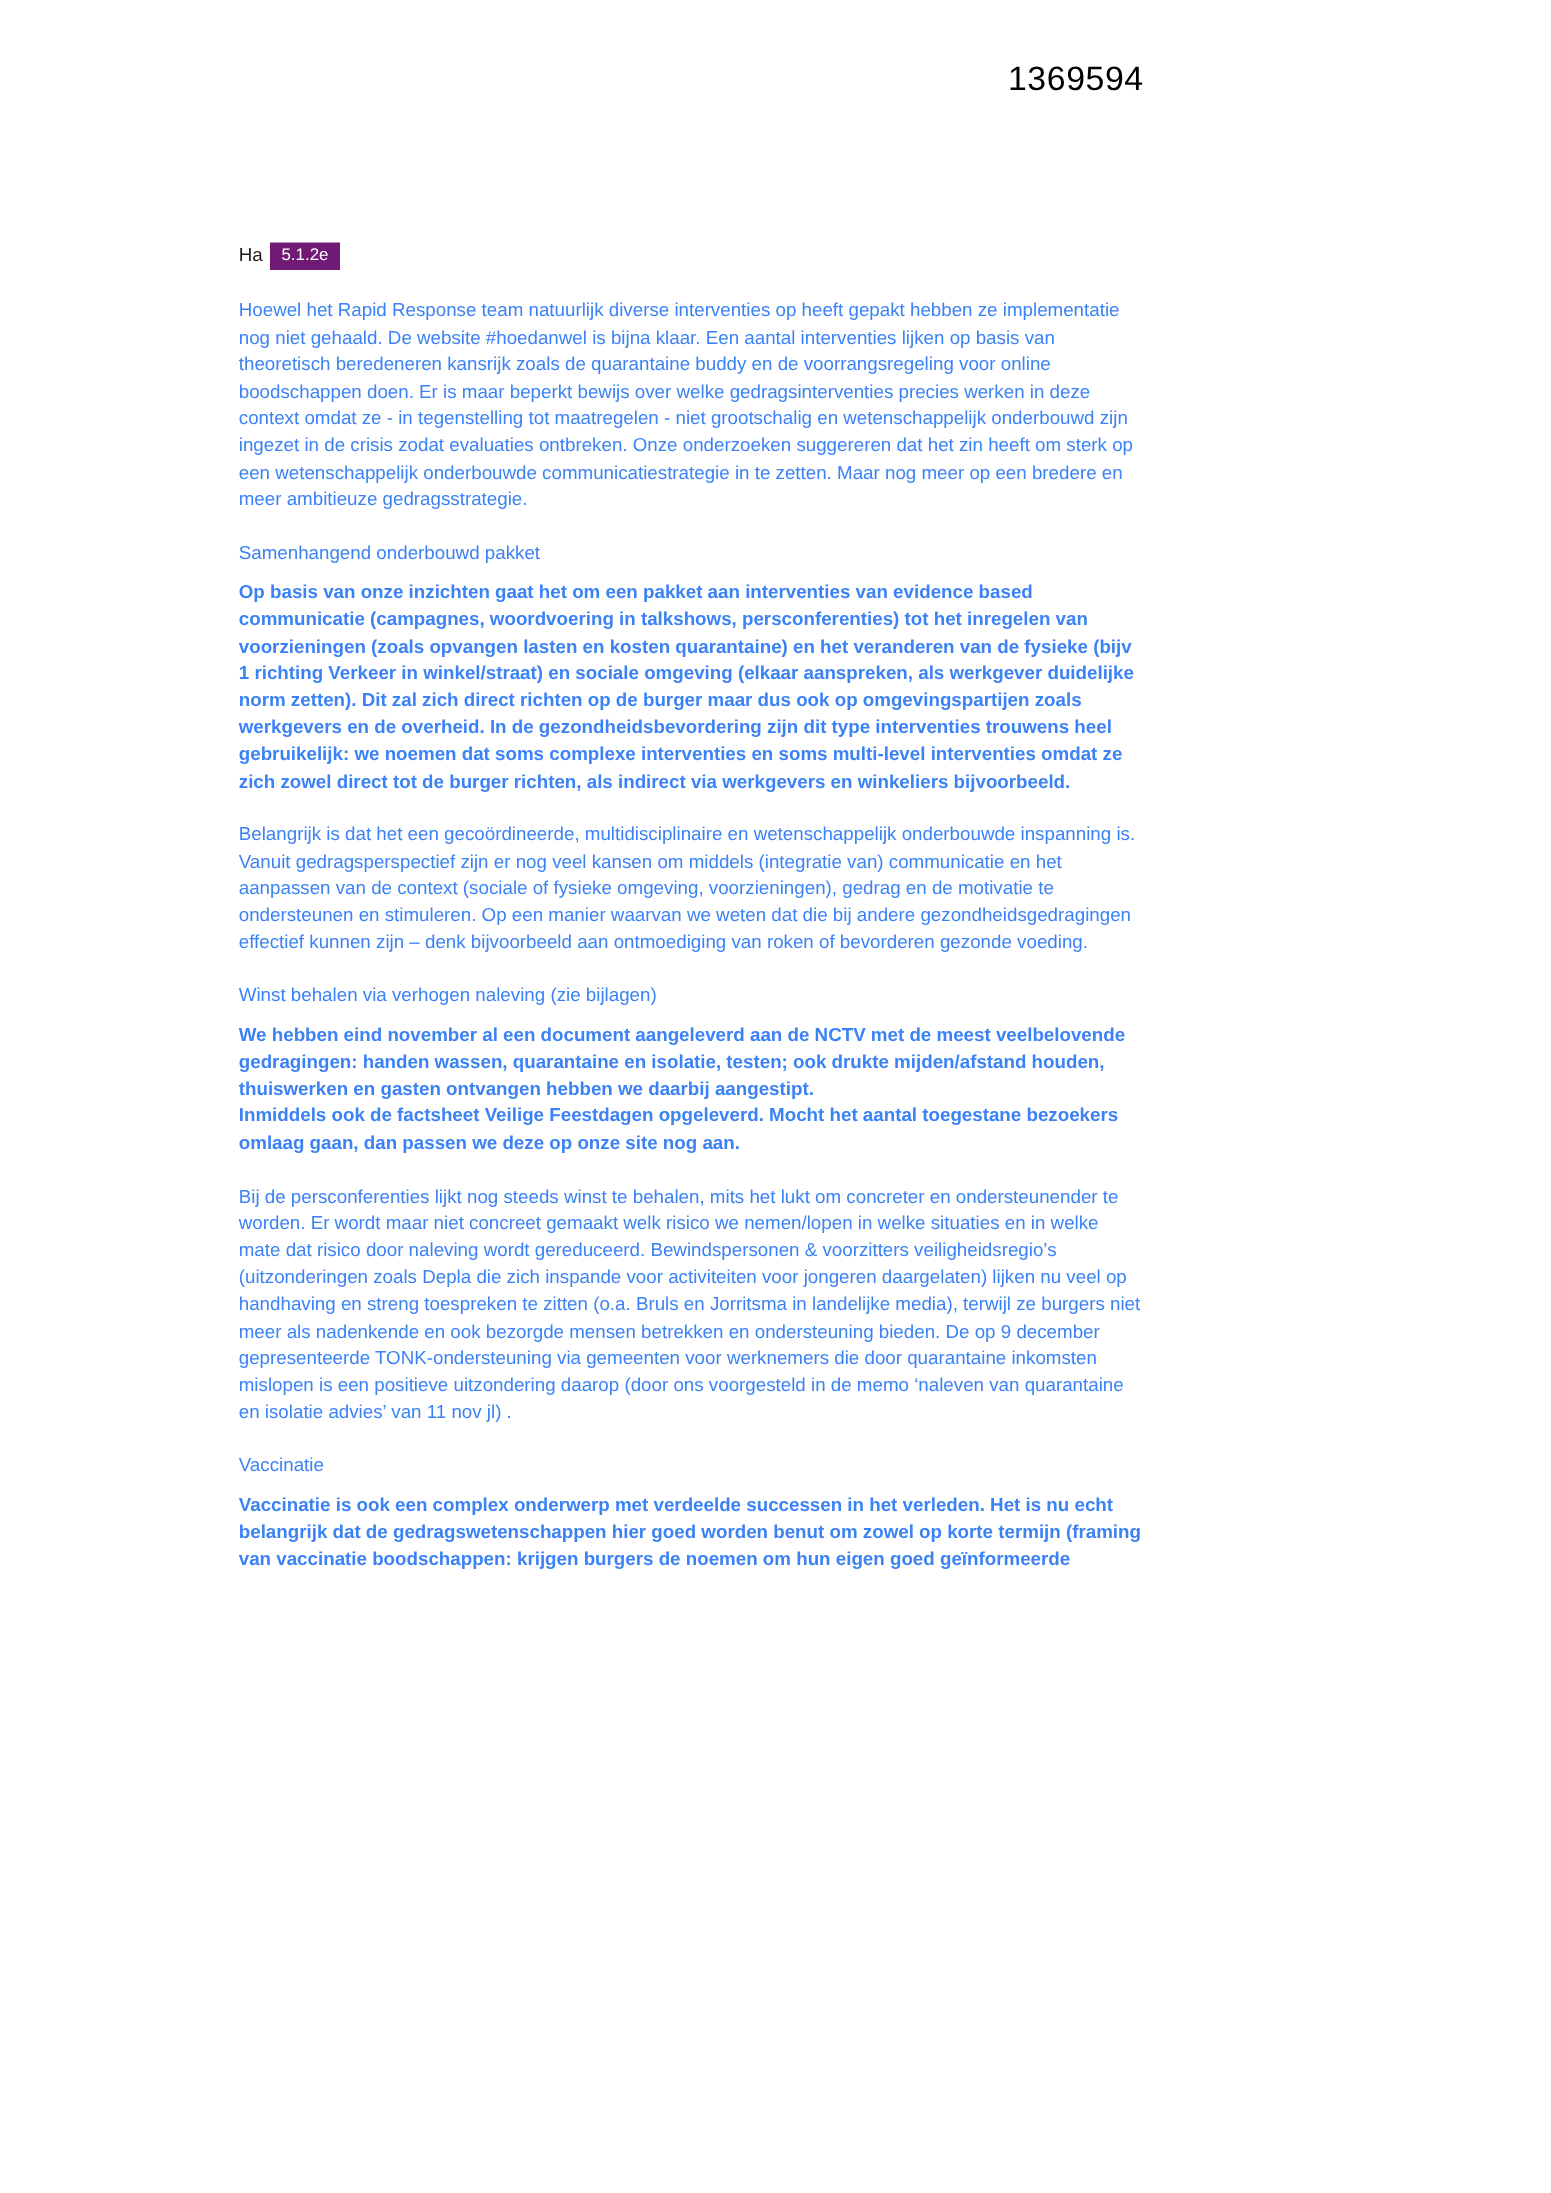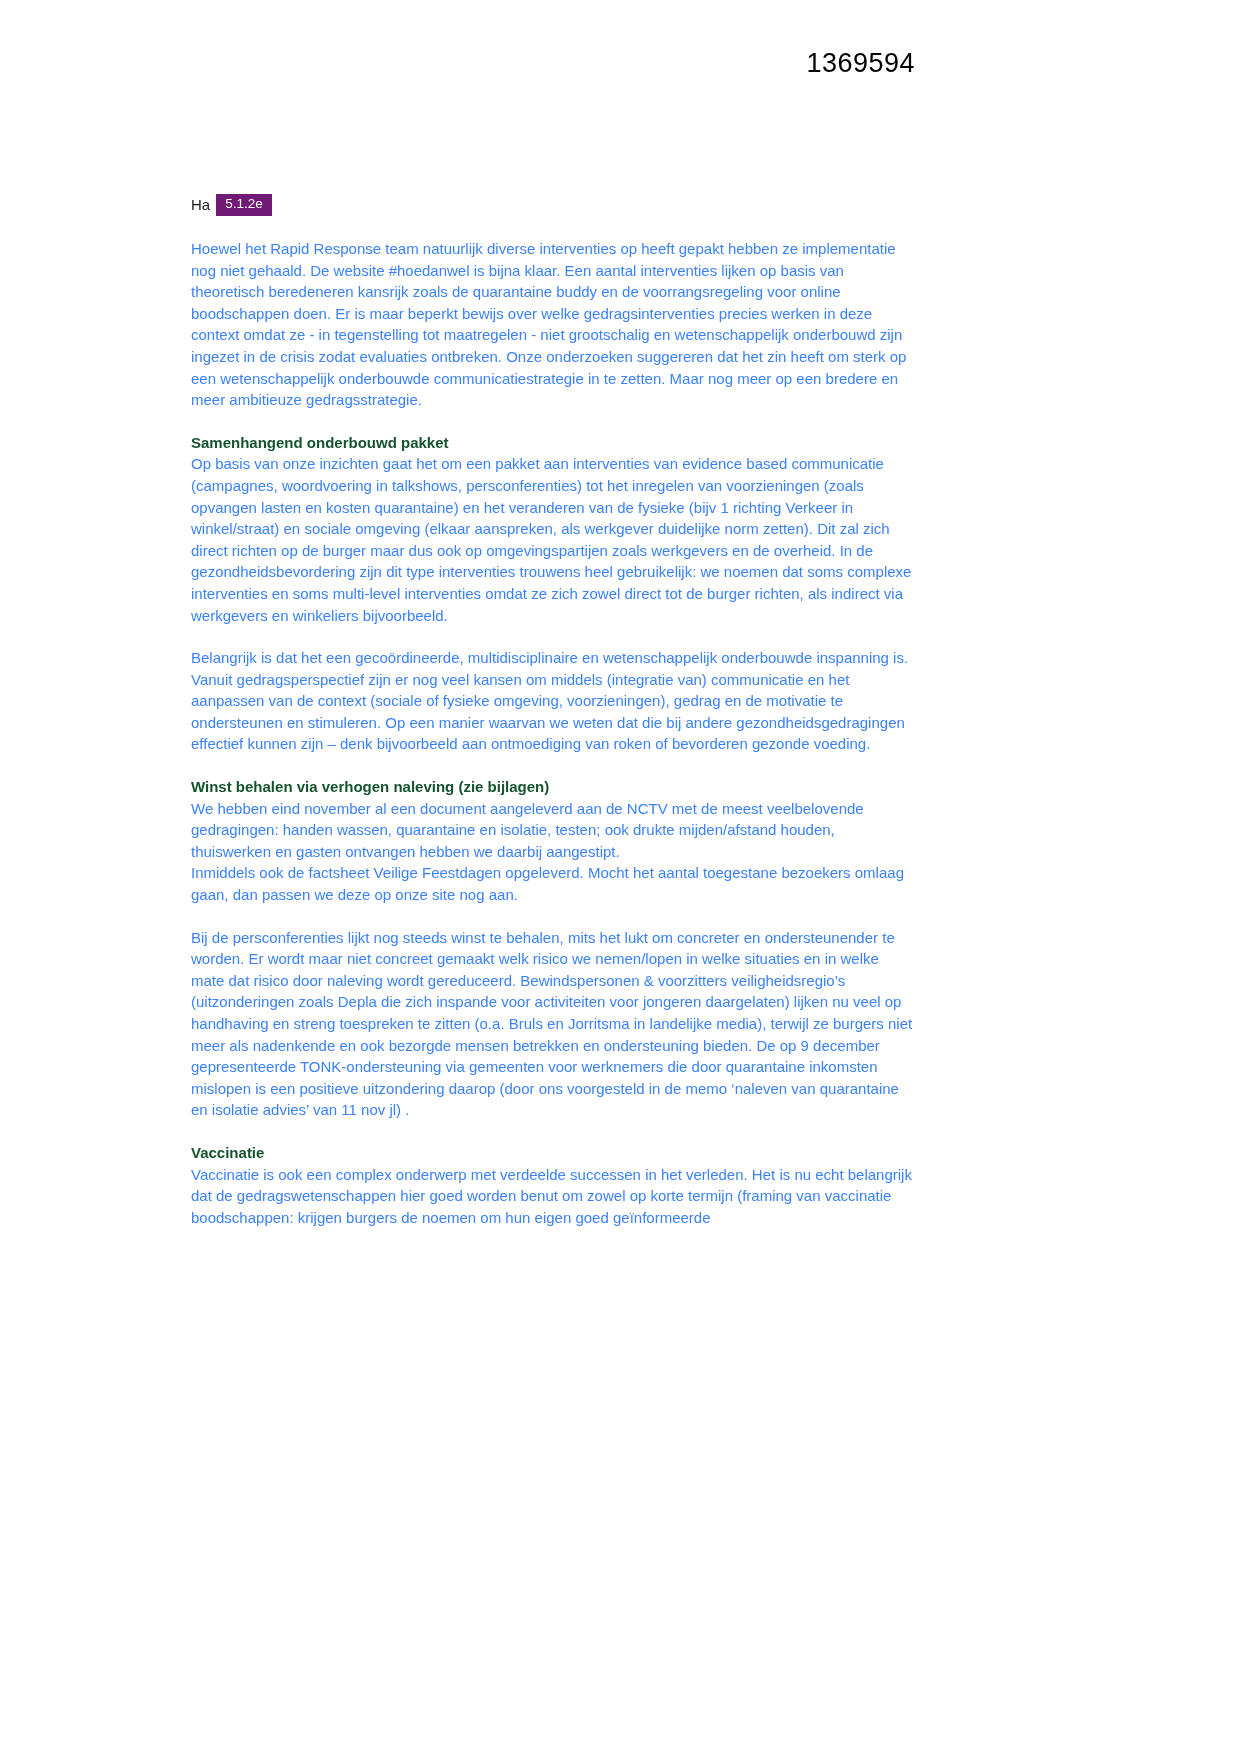--- a/index.html
+++ b/index.html
@@ -46,31 +46,32 @@
     margin-left: 6px;
     padding: 1px 9px 3px 9px;
     background: #7d7d7d;
     color: #ffffff;
     font-size: 13.5px;
     line-height: 18px;
   }
   .section .heading {
     margin: 21px 0 0 0;
     font-size: 15px;
-    font-weight: bold;
-    color: #14532d;
+    font-weight: normal;
+    color: #3b82f6;
   }
   .section .para {
     margin: 21px 0 0 0;
     white-space: pre-line;
     text-align: left;
     color: #3b82f6;
   }
   .section .heading + .para {
-    margin-top: 0;
+    margin-top: 10px;
+    font-weight: bold;
   }
 </style>
 </head>
 <body>
 
 <div class="page">
 
   <div class="doc-number">1369594</div>
 
   <div class="body-area">

